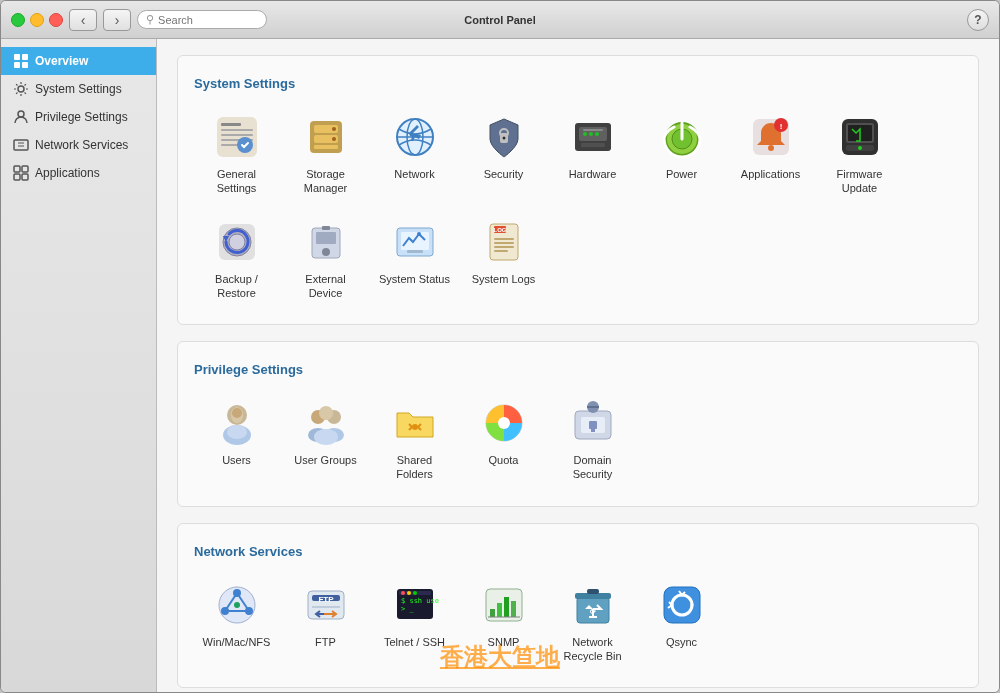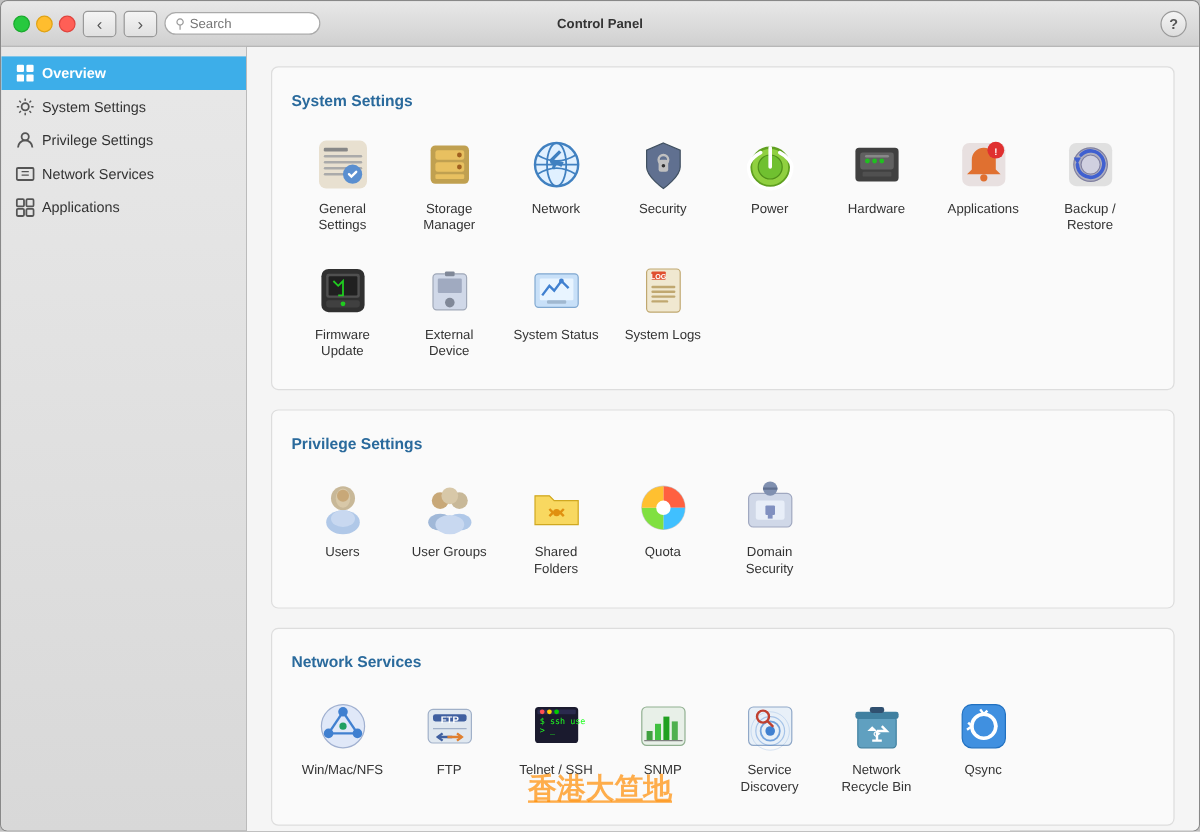--- a/index.html
+++ b/index.html
@@ -18,21 +18,21 @@
     .traffic-lights { display: flex; gap: 5px; }
     .tl { width: 14px; height: 14px; border-radius: 50%; cursor: pointer; }
     .tl-green { background: #27c93f; border: 1px solid #1aab2d; }
     .tl-yellow { background: #ffbd2e; border: 1px solid #e0a313; }
     .tl-red { background: #ff5f56; border: 1px solid #e0443e; }
 
     
     .main { display: flex; flex: 1; overflow: hidden; }
 
     
-    .sidebar { width: 205px; background: linear-gradient(to bottom, #e8e8e8, #d8d8d8); border-right: 1px solid #bbb; flex-shrink: 0; padding-top: 8px; }
+    .sidebar { width: 156px; background: linear-gradient(to bottom, #e8e8e8, #d8d8d8); border-right: 1px solid #bbb; flex-shrink: 0; padding-top: 8px; }
     .sidebar-item { display: flex; align-items: center; padding: 6px 12px; cursor: pointer; font-size: 12px; color: #333; gap: 6px; }
     .sidebar-item.active { background: #3daee9; color: white; }
     .sidebar-item .si-icon { width: 16px; height: 16px; display: flex; align-items: center; justify-content: center; }
     .sidebar-item.active .si-label { color: white; font-weight: 600; }
 
     
     .content { flex: 1; background: #f5f5f5; overflow-y: auto; padding: 0; }
     .content-inner { padding: 16px 20px; }
 
     
@@ -194,84 +194,84 @@
                   <circle cx="24" cy="20" r="4" fill="none" stroke="#c0c0c0" stroke-width="2"></circle>
                   <circle cx="24" cy="25" r="1.5" fill="#303030"></circle>
                 </svg>
               </div>
               <span class="icon-label">Security</span>
             </div>
 
             <div class="icon-item">
               <div class="icon-box">
                 <svg width="48" height="48" viewBox="0 0 48 48">
-                  <circle cx="24" cy="26" r="16" fill="#90d040" stroke="#60a020" stroke-width="2"></circle>
-                  <circle cx="24" cy="26" r="10" fill="#70c030" stroke="#50901a" stroke-width="1"></circle>
-                  <line x1="24" y1="10" x2="24" y2="26" stroke="white" stroke-width="3" stroke-linecap="round"></line>
-                  <path d="M16 14 C10 17 6 22 6 26 C6 36 14 44 24 44 C34 44 42 36 42 26 C42 22 38 17 32 14" fill="none" stroke="white" stroke-width="3" stroke-linecap="round"></path>
-                </svg>
-              </div>
-              <span class="icon-label">Power</span>
-            </div>
-
-            <div class="icon-item">
-              <div class="icon-box">
-                <svg width="48" height="48" viewBox="0 0 48 48">
                   <rect x="6" y="10" width="36" height="28" rx="3" fill="#404040"></rect>
                   <rect x="10" y="14" width="28" height="14" rx="2" fill="#606060"></rect>
                   <rect x="12" y="30" width="24" height="4" rx="1" fill="#505050"></rect>
                   <circle cx="16" cy="21" r="2" fill="#20c020"></circle>
                   <circle cx="22" cy="21" r="2" fill="#20c020"></circle>
                   <circle cx="28" cy="21" r="2" fill="#20c020"></circle>
                   <rect x="14" y="16" width="20" height="2" rx="1" fill="#888"></rect>
                 </svg>
               </div>
               <span class="icon-label">Hardware</span>
             </div>
 
             <div class="icon-item">
               <div class="icon-box">
                 <svg width="48" height="48" viewBox="0 0 48 48">
+                  <circle cx="24" cy="26" r="16" fill="#90d040" stroke="#60a020" stroke-width="2"></circle>
+                  <circle cx="24" cy="26" r="10" fill="#70c030" stroke="#50901a" stroke-width="1"></circle>
+                  <line x1="24" y1="10" x2="24" y2="26" stroke="white" stroke-width="3" stroke-linecap="round"></line>
+                  <path d="M16 14 C10 17 6 22 6 26 C6 36 14 44 24 44 C34 44 42 36 42 26 C42 22 38 17 32 14" fill="none" stroke="white" stroke-width="3" stroke-linecap="round"></path>
+                </svg>
+              </div>
+              <span class="icon-label">Power</span>
+            </div>
+
+            <div class="icon-item">
+              <div class="icon-box">
+                <svg width="48" height="48" viewBox="0 0 48 48">
                   <rect x="6" y="6" width="36" height="36" rx="6" fill="#e8e0e0"></rect>
 
                   <path d="M24 10 C18 10 14 15 14 20 L14 28 L10 32 L38 32 L34 28 L34 20 C34 15 30 10 24 10Z" fill="#e07030"></path>
                   <circle cx="24" cy="35" r="3" fill="#e07030"></circle>
 
                   <circle cx="34" cy="12" r="7" fill="#e03030"></circle>
                   <text x="34" y="16" text-anchor="middle" fill="white" font-size="8" font-weight="bold">!</text>
                 </svg>
               </div>
               <span class="icon-label">Applications</span>
-            </div>
-
-            <div class="icon-item">
-              <div class="icon-box">
-                <svg width="48" height="48" viewBox="0 0 48 48">
-                  <rect x="6" y="6" width="36" height="36" rx="6" fill="#e0e0e0"></rect>
-                  <circle cx="24" cy="24" r="14" fill="#b0b0c0" stroke="#8080a0" stroke-width="1"></circle>
-                  <circle cx="24" cy="24" r="8" fill="#d0d0e0" stroke="#8080a0" stroke-width="1"></circle>
-                  <path d="M16 16 A11 11 0 1 1 13 24" fill="none" stroke="#4060d0" stroke-width="3" stroke-linecap="round"></path>
-                  <path d="M10 18 L13 24 L16 18" fill="#4060d0"></path>
-                </svg>
-              </div>
-              <span class="icon-label">Backup /<br>Restore</span>
             </div>
 
             <div class="icon-item">
               <div class="icon-box">
                 <svg width="48" height="48" viewBox="0 0 48 48">
                   <rect x="6" y="6" width="36" height="36" rx="6" fill="#303030"></rect>
                   <rect x="10" y="10" width="28" height="20" rx="2" fill="#505050"></rect>
                   <rect x="12" y="12" width="24" height="16" rx="1" fill="#202020"></rect>
                   <path d="M16 16 L20 20 L24 16 L24 28 L20 28" fill="none" stroke="#20cc20" stroke-width="1.5"></path>
                   <rect x="10" y="32" width="28" height="6" rx="2" fill="#404040"></rect>
                   <circle cx="24" cy="35" r="2" fill="#20cc20"></circle>
                 </svg>
               </div>
               <span class="icon-label">Firmware<br>Update</span>
+            </div>
+
+            <div class="icon-item">
+              <div class="icon-box">
+                <svg width="48" height="48" viewBox="0 0 48 48">
+                  <rect x="6" y="6" width="36" height="36" rx="6" fill="#e0e0e0"></rect>
+                  <circle cx="24" cy="24" r="14" fill="#b0b0c0" stroke="#8080a0" stroke-width="1"></circle>
+                  <circle cx="24" cy="24" r="8" fill="#d0d0e0" stroke="#8080a0" stroke-width="1"></circle>
+                  <path d="M16 16 A11 11 0 1 1 13 24" fill="none" stroke="#4060d0" stroke-width="3" stroke-linecap="round"></path>
+                  <path d="M10 18 L13 24 L16 18" fill="#4060d0"></path>
+                </svg>
+              </div>
+              <span class="icon-label">Backup /<br>Restore</span>
             </div>
 
             <div class="icon-item">
               <div class="icon-box">
                 <svg width="48" height="48" viewBox="0 0 48 48">
                   <rect x="10" y="10" width="28" height="30" rx="3" fill="#d0d8e8" stroke="#a0a8b8" stroke-width="1"></rect>
                   <rect x="14" y="14" width="20" height="12" rx="1" fill="#a0aac0"></rect>
                   <circle cx="24" cy="34" r="4" fill="#808898"></circle>
                   <rect x="20" y="8" width="8" height="4" rx="1" fill="#808898"></rect>
                 </svg>
@@ -449,36 +449,20 @@
                   <rect x="10" y="28" width="5" height="8" fill="#40a040"></rect>
                   <rect x="17" y="22" width="5" height="14" fill="#40c040"></rect>
                   <rect x="24" y="16" width="5" height="20" fill="#20a020"></rect>
                   <rect x="31" y="20" width="5" height="16" fill="#50b050"></rect>
                   <line x1="8" y1="36" x2="40" y2="36" stroke="#808080" stroke-width="1"></line>
                 </svg>
               </div>
               <span class="icon-label">SNMP</span>
             </div>
 
-            <div class="icon-item">
-              <div class="icon-box">
-                <svg width="48" height="48" viewBox="0 0 48 48">
-                  <rect x="6" y="8" width="36" height="32" rx="4" fill="#e8f0f8" stroke="#90a8c8" stroke-width="1"></rect>
-
-                  <circle cx="24" cy="28" r="4" fill="#4080d0"></circle>
-                  <circle cx="24" cy="28" r="8" fill="none" stroke="#4080d0" stroke-width="1.5" opacity="0.7"></circle>
-                  <circle cx="24" cy="28" r="12" fill="none" stroke="#4080d0" stroke-width="1" opacity="0.4"></circle>
-                  <circle cx="24" cy="28" r="16" fill="none" stroke="#4080d0" stroke-width="0.8" opacity="0.2"></circle>
-
-                  <circle cx="18" cy="16" r="5" fill="none" stroke="#c04030" stroke-width="2"></circle>
-                  <line x1="22" y1="20" x2="26" y2="24" stroke="#c04030" stroke-width="2" stroke-linecap="round"></line>
-                </svg>
-              </div>
-              <span class="icon-label">Service<br>Discovery</span>
-            </div>
 
             <div class="icon-item">
               <div class="icon-box">
                 <svg width="48" height="48" viewBox="0 0 48 48">
                   <rect x="8" y="16" width="32" height="26" rx="3" fill="#60a0c0" stroke="#4080a0" stroke-width="1"></rect>
                   <rect x="6" y="12" width="36" height="6" rx="2" fill="#4080a0"></rect>
                   <rect x="18" y="8" width="12" height="5" rx="2" fill="#305070"></rect>
 
                   <path d="M20 24 L16 28 L24 28 Z" fill="white"></path>
                   <path d="M28 24 L32 28 L24 28" fill="none" stroke="white" stroke-width="2"></path>

